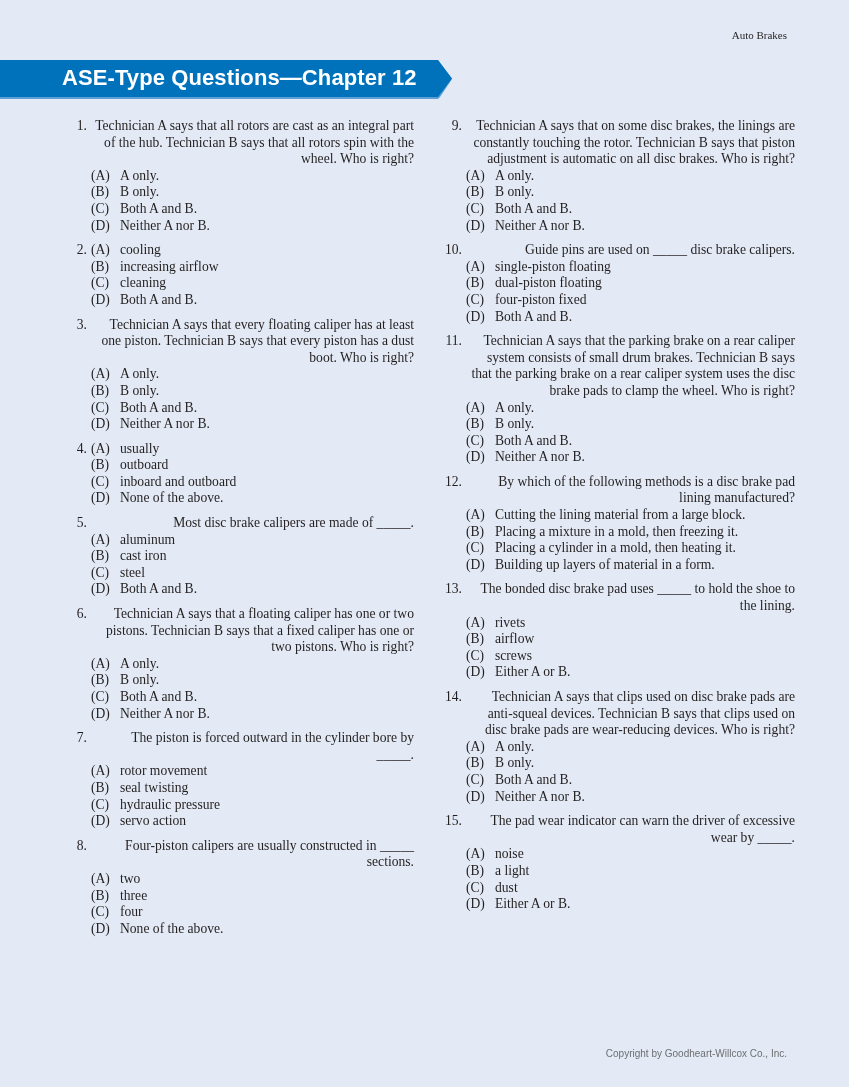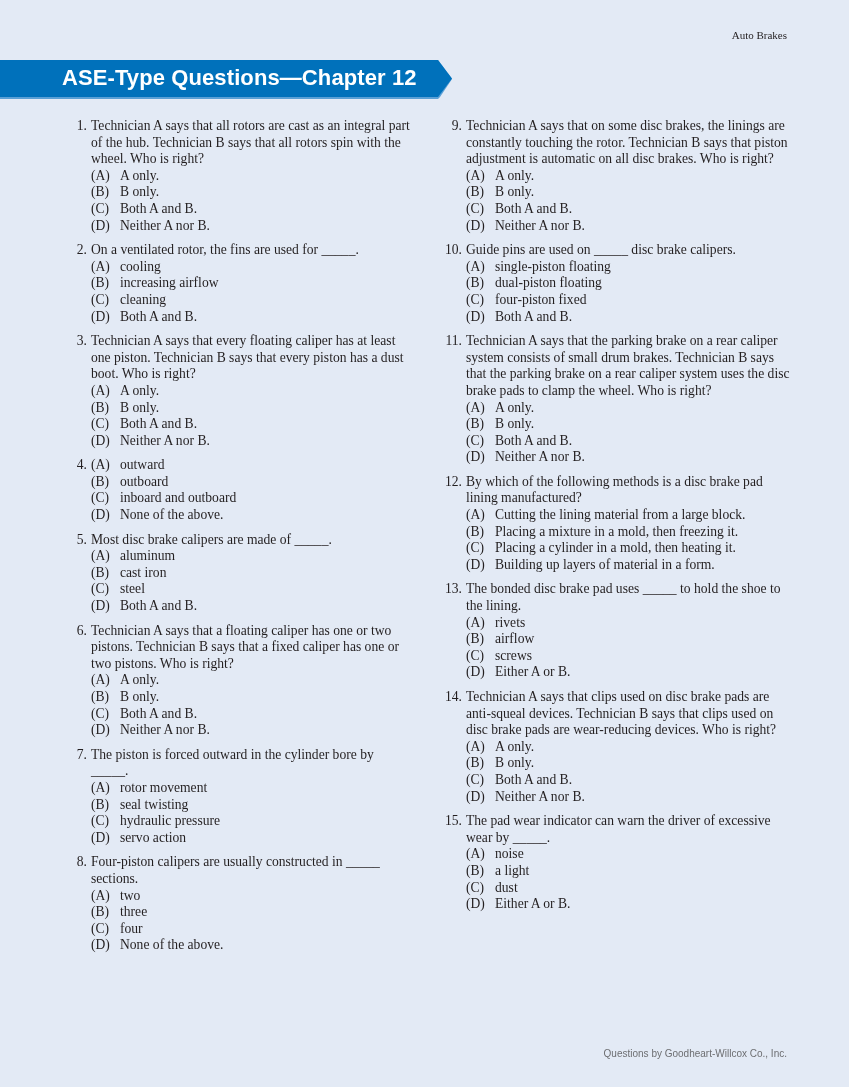--- a/index.html
+++ b/index.html
@@ -38,21 +38,21 @@
   }
   .col-left { left: 69px; width: 345px; }
   .col-right { left: 440px; width: 355px; }
   .question { position: relative; padding-left: 22px; margin-bottom: 8px; }
   .col-right .question { padding-left: 26px; }
   .q-num {
     position: absolute; left: 0; top: 0;
     width: 18px; text-align: right;
   }
   .col-right .q-num { width: 22px; }
-  .q-text { display: block; }
+  .q-text { display: block; text-align: right; }
   .options { margin: 0; padding: 0; list-style: none; }
   .option { position: relative; padding-left: 29px; }
   .opt-letter { position: absolute; left: 0; top: 0; }
   .copyright {
     position: absolute; right: 62px; top: 1048px;
     font-family: "Liberation Sans", "DejaVu Sans", sans-serif;
     font-size: 10px; color: #6d6e71;
   }
 </style>
 </head>
@@ -75,42 +75,41 @@
     <span class="q-text">Technician A says that all rotors are cast as an integral part of the hub. Technician B says that all rotors spin with the wheel. Who is right?</span>
     <ul class="options">
         <li class="option"><span class="opt-letter">(A)</span><span class="opt-text">A only.</span></li>
         <li class="option"><span class="opt-letter">(B)</span><span class="opt-text">B only.</span></li>
         <li class="option"><span class="opt-letter">(C)</span><span class="opt-text">Both A and B.</span></li>
         <li class="option"><span class="opt-letter">(D)</span><span class="opt-text">Neither A nor B.</span></li>
       </ul>
   </div>
     <div class="question">
     <span class="q-num">2.</span>
-    <span class="q-text">On a ventilated rotor, the fins are used for _____.</span>
     <ul class="options">
         <li class="option"><span class="opt-letter">(A)</span><span class="opt-text">cooling</span></li>
         <li class="option"><span class="opt-letter">(B)</span><span class="opt-text">increasing airflow</span></li>
         <li class="option"><span class="opt-letter">(C)</span><span class="opt-text">cleaning</span></li>
         <li class="option"><span class="opt-letter">(D)</span><span class="opt-text">Both A and B.</span></li>
       </ul>
   </div>
     <div class="question">
     <span class="q-num">3.</span>
     <span class="q-text">Technician A says that every floating caliper has at least one piston. Technician B says that every piston has a dust boot. Who is right?</span>
     <ul class="options">
         <li class="option"><span class="opt-letter">(A)</span><span class="opt-text">A only.</span></li>
         <li class="option"><span class="opt-letter">(B)</span><span class="opt-text">B only.</span></li>
         <li class="option"><span class="opt-letter">(C)</span><span class="opt-text">Both A and B.</span></li>
         <li class="option"><span class="opt-letter">(D)</span><span class="opt-text">Neither A nor B.</span></li>
       </ul>
   </div>
     <div class="question">
     <span class="q-num">4.</span>
     <ul class="options">
-        <li class="option"><span class="opt-letter">(A)</span><span class="opt-text">outward</span></li>
+        <li class="option"><span class="opt-letter">(A)</span><span class="opt-text">usually</span></li>
         <li class="option"><span class="opt-letter">(B)</span><span class="opt-text">outboard</span></li>
         <li class="option"><span class="opt-letter">(C)</span><span class="opt-text">inboard and outboard</span></li>
         <li class="option"><span class="opt-letter">(D)</span><span class="opt-text">None of the above.</span></li>
       </ul>
   </div>
     <div class="question">
     <span class="q-num">5.</span>
     <span class="q-text">Most disc brake calipers are made of _____.</span>
     <ul class="options">
         <li class="option"><span class="opt-letter">(A)</span><span class="opt-text">aluminum</span></li>
@@ -216,13 +215,13 @@
     <span class="q-text">The pad wear indicator can warn the driver of excessive wear by _____.</span>
     <ul class="options">
         <li class="option"><span class="opt-letter">(A)</span><span class="opt-text">noise</span></li>
         <li class="option"><span class="opt-letter">(B)</span><span class="opt-text">a light</span></li>
         <li class="option"><span class="opt-letter">(C)</span><span class="opt-text">dust</span></li>
         <li class="option"><span class="opt-letter">(D)</span><span class="opt-text">Either A or B.</span></li>
       </ul>
   </div>
   </div>
 
-<div class="copyright">Questions by Goodheart-Willcox Co., Inc.</div>
+<div class="copyright">Copyright by Goodheart-Willcox Co., Inc.</div>
 
 </body></html>

